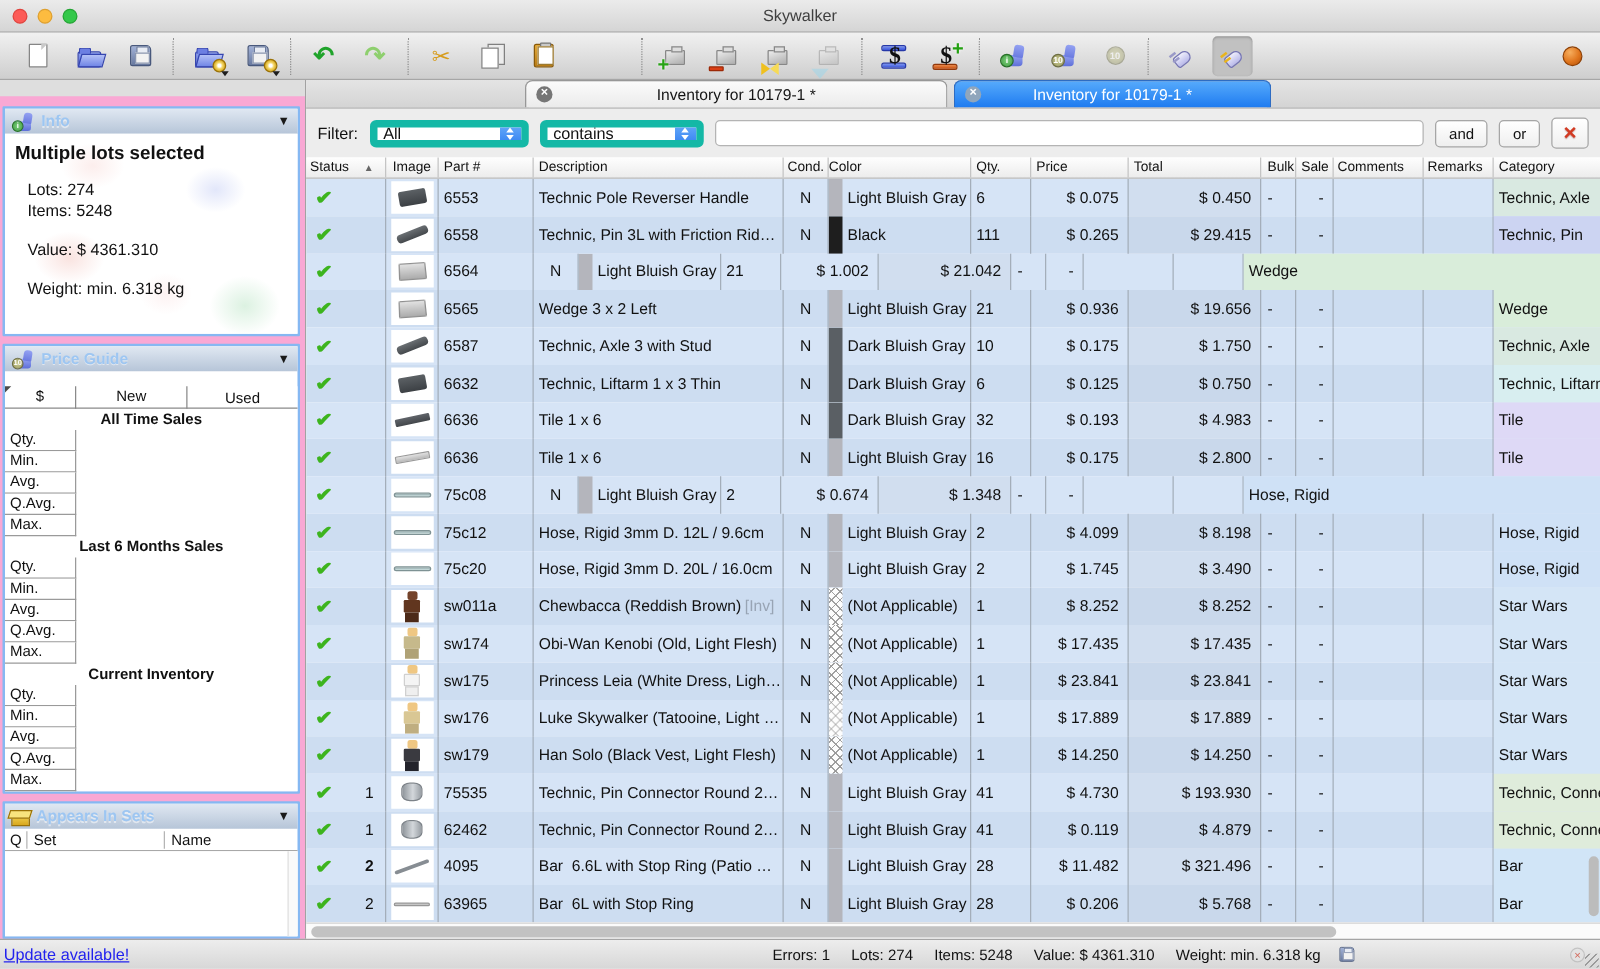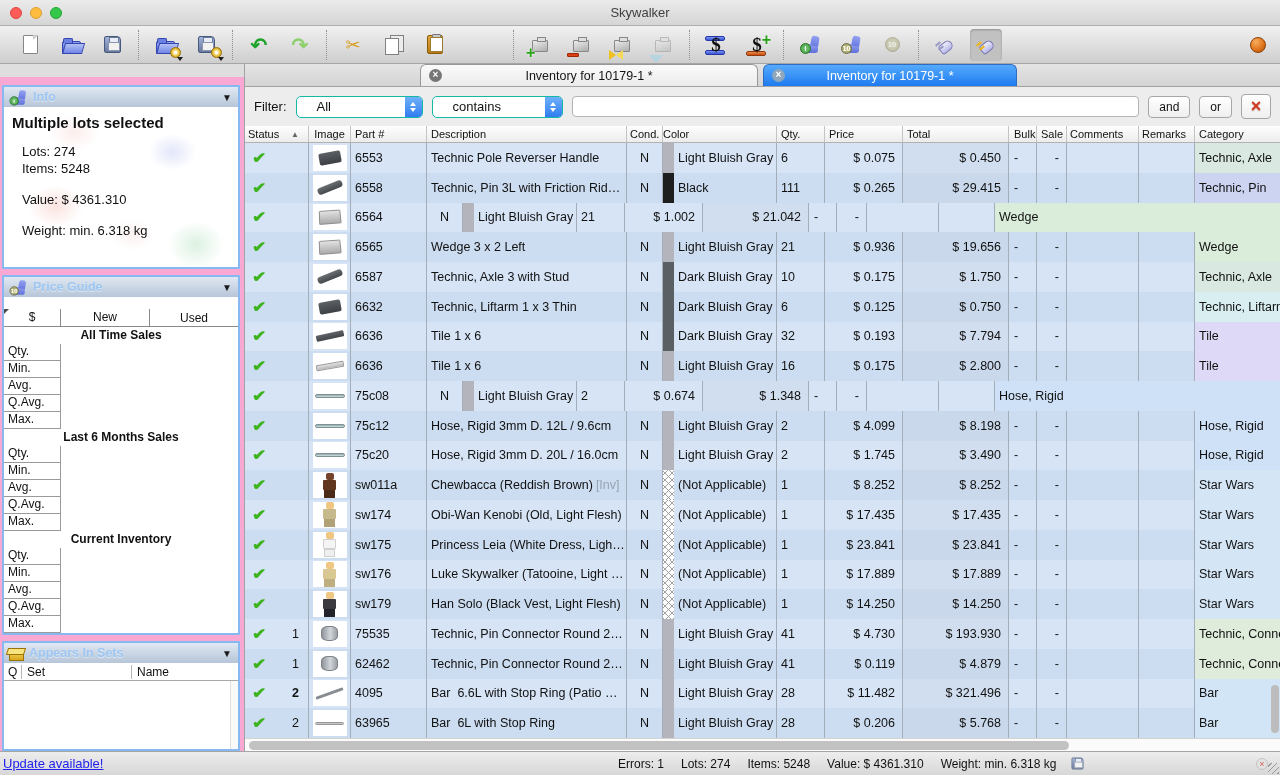--- a/index.html
+++ b/index.html
@@ -138,21 +138,21 @@
 
   .tabbar { height:23px; flex:0 0 23px; background:linear-gradient(#e4e4e4,#d4d4d4); border-bottom:1px solid #a2a2a2; display:flex; align-items:flex-end; padding-left:175px; gap:5px; }
   .tab { height:22px; position:relative; display:flex; align-items:center; justify-content:center; font-size:12.5px; border:1px solid #979797; border-bottom:none; border-radius:6px 6px 0 0; }
   .tab.inactive { width:338px; background:linear-gradient(#fbfbfb,#ebebeb); color:#141414; }
   .tab.active { width:254px; background:linear-gradient(#56aafc,#1e7bf0); color:#fff; border-color:#2e6cc2; }
   .tab-close { position:absolute; left:8px; top:4px; width:13px; height:13px; border-radius:50%; background:#767676; color:#fff; font-size:10px; line-height:12px; text-align:center; font-weight:bold; }
   .tab.active .tab-close { background:#90a6bc; }
 
   .filterbar { height:39px; flex:0 0 39px; background:#ededed; display:flex; align-items:center; padding:0 9px; gap:9px; }
   .flabel { font-size:13px; }
-  .select { height:22px; background:#fff; border:1px solid #14b8a6; border-radius:5px; display:flex; align-items:center; font-size:13px; padding-left:20px; position:relative; overflow:hidden;gap:30px; }
+  .select { height:22px; background:#fff; border:6px solid #14b8a6; border-radius:5px; display:flex; align-items:center; font-size:13px; padding-left:5px; position:relative; overflow:hidden;gap:30px; }
   .select .sval { flex:1; }
   .select.f1 { width:127px; } .select.f2 { width:131px; }
   .caps { width:17px; height:22px; margin-left:auto; background:linear-gradient(#71b3fb,#2d7bf0); display:flex; flex-direction:column; align-items:center; justify-content:center; gap:2px; border-radius:0 4px 4px 0; }
   .caps .up { border:3px solid transparent; border-bottom:4px solid #fff; }
   .caps .dn { border:3px solid transparent; border-top:4px solid #fff; }
   .filter-input { flex:1; height:21px; border:1px solid #b4b4b4; border-radius:4px; background:#fff; font-size:13px; padding:0 6px; outline:none; font-family:"Liberation Sans", sans-serif; }
   .fbtn { height:22px; border:1px solid #a6a6a6; border-radius:4px; background:linear-gradient(#ffffff,#efefef); font-size:12px; padding:0 10px; display:flex; align-items:center;text-align:center; }
   .clearx { width:30px; height:25px; border:1px solid #a6a6a6; border-radius:4px; background:linear-gradient(#ffffff,#efefef); color:#d23a22; font-weight:bold; font-size:18px; display:flex; align-items:center; justify-content:center; text-shadow:0 1px 1px rgba(120,20,10,.4); }
 
   
@@ -659,21 +659,21 @@
             </div>
             <div class="grow">
               <div class="gc c-status"><span class="check">✔</span></div>
               <div class="gc c-image"><div class="thumb t-dark-tile"><div class="sh"></div></div></div>
               <div class="gc c-part">6636</div>
               <div class="gc c-desc"><span class="ellip">Tile 1 x 6</span></div>
               <div class="gc c-cond">N</div>
               <div class="gc c-color"><span class="swatch" style="background: rgb(90, 95, 100);"></span><span class="cname">Dark Bluish Gray</span></div>
               <div class="gc c-qty">32</div>
               <div class="gc c-price">$ 0.193</div>
-              <div class="gc c-total">$ 7.794</div>
+              <div class="gc c-total">$ 4.983</div>
               <div class="gc c-bulk">-</div>
               <div class="gc c-sale">-</div>
               <div class="gc c-comments"></div>
               <div class="gc c-remarks"></div>
               <div class="gc c-category" style="background: rgb(222, 217, 246);">Tile</div>
             </div>
             <div class="grow alt">
               <div class="gc c-status"><span class="check">✔</span></div>
               <div class="gc c-image"><div class="thumb t-light-tile"><div class="sh"></div></div></div>
               <div class="gc c-part">6636</div>

